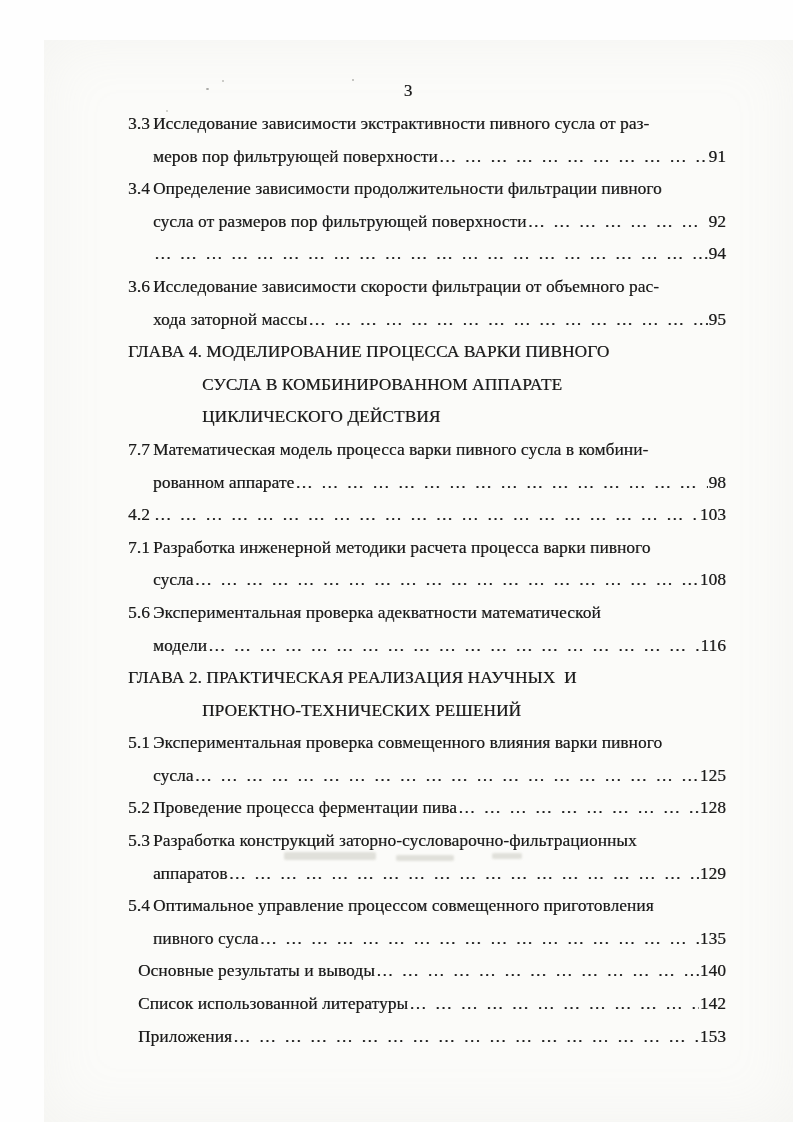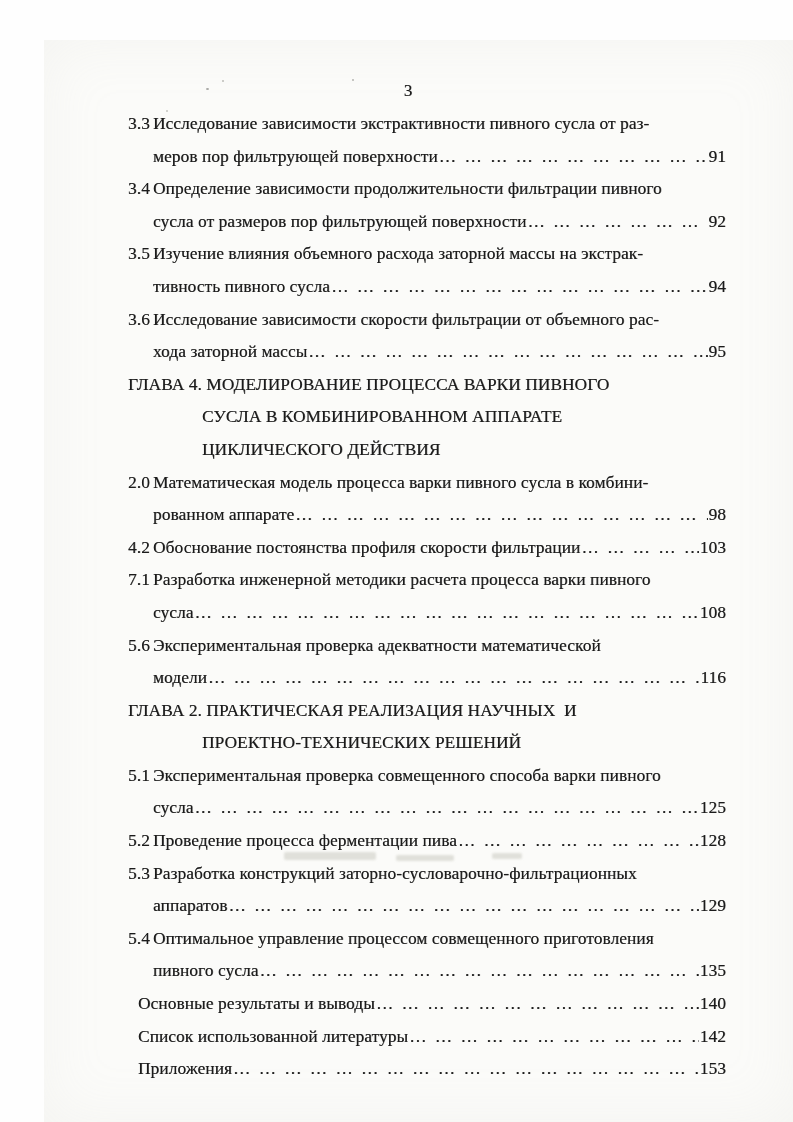--- a/index.html
+++ b/index.html
@@ -95,53 +95,52 @@
     <div class="toc-list">
         <div class="entry">
           <div class="line"><span class="num">3.3</span><span class="txt">Исследование зависимости экстрактивности пивного сусла от раз-</span></div>
           <div class="line cont"><span class="txt">меров пор фильтрующей поверхности</span><span class="dots">… … … … … … … … … … … … … … … … … … … … … … … … … … … … … … … … … … … … … … … … </span><span class="pg">91</span></div>
         </div>
         <div class="entry">
           <div class="line"><span class="num">3.4</span><span class="txt">Определение зависимости продолжительности фильтрации пивного</span></div>
           <div class="line cont"><span class="txt">сусла от размеров пор фильтрующей поверхности</span><span class="dots">… … … … … … … … … … … … … … … … … … … … … … … … … … … … … … … … … … … … … … … … </span><span class="pg">92</span></div>
         </div>
         <div class="entry">
-          <div class="line"><span class="num">3.5</span><span class="txt">Изучение влияния объемного расхода заторной массы на экстрак-</span></div>
-          <div class="line cont"><span class="txt">тивность пивного сусла</span><span class="dots">… … … … … … … … … … … … … … … … … … … … … … … … … … … … … … … … … … … … … … … … </span><span class="pg">94</span></div>
+          <div class="line cont"><span class="dots">… … … … … … … … … … … … … … … … … … … … … … … … … … … … … … … … … … … … … … … … </span><span class="pg">94</span></div>
         </div>
         <div class="entry">
           <div class="line"><span class="num">3.6</span><span class="txt">Исследование зависимости скорости фильтрации от объемного рас-</span></div>
           <div class="line cont"><span class="txt">хода заторной массы</span><span class="dots">… … … … … … … … … … … … … … … … … … … … … … … … … … … … … … … … … … … … … … … … </span><span class="pg">95</span></div>
         </div>
         <div class="entry">
           <div class="line"><span class="txt">ГЛАВА 4. МОДЕЛИРОВАНИЕ ПРОЦЕССА ВАРКИ ПИВНОГО</span></div>
           <div class="line chapter-cont"><span class="txt">СУСЛА В КОМБИНИРОВАННОМ АППАРАТЕ</span></div>
           <div class="line chapter-cont"><span class="txt">ЦИКЛИЧЕСКОГО ДЕЙСТВИЯ</span></div>
         </div>
         <div class="entry">
-          <div class="line"><span class="num">2.0</span><span class="txt">Математическая модель процесса варки пивного сусла в комбини-</span></div>
+          <div class="line"><span class="num">7.7</span><span class="txt">Математическая модель процесса варки пивного сусла в комбини-</span></div>
           <div class="line cont"><span class="txt">рованном аппарате</span><span class="dots">… … … … … … … … … … … … … … … … … … … … … … … … … … … … … … … … … … … … … … … … </span><span class="pg">98</span></div>
         </div>
         <div class="entry">
-          <div class="line"><span class="num">4.2</span><span class="txt">Обоснование постоянства профиля скорости фильтрации</span><span class="dots">… … … … … … … … … … … … … … … … … … … … … … … … … … … … … … … … … … … … … … … … </span><span class="pg">103</span></div>
+          <div class="line"><span class="num">4.2</span><span class="dots">… … … … … … … … … … … … … … … … … … … … … … … … … … … … … … … … … … … … … … … … </span><span class="pg">103</span></div>
         </div>
         <div class="entry">
           <div class="line"><span class="num">7.1</span><span class="txt">Разработка инженерной методики расчета процесса варки пивного</span></div>
           <div class="line cont"><span class="txt">сусла</span><span class="dots">… … … … … … … … … … … … … … … … … … … … … … … … … … … … … … … … … … … … … … … … </span><span class="pg">108</span></div>
         </div>
         <div class="entry">
           <div class="line"><span class="num">5.6</span><span class="txt">Экспериментальная проверка адекватности математической</span></div>
           <div class="line cont"><span class="txt">модели</span><span class="dots">… … … … … … … … … … … … … … … … … … … … … … … … … … … … … … … … … … … … … … … … </span><span class="pg">116</span></div>
         </div>
         <div class="entry">
           <div class="line"><span class="txt">ГЛАВА 2. ПРАКТИЧЕСКАЯ РЕАЛИЗАЦИЯ НАУЧНЫХ  И</span></div>
           <div class="line chapter-cont"><span class="txt">ПРОЕКТНО-ТЕХНИЧЕСКИХ РЕШЕНИЙ</span></div>
         </div>
         <div class="entry">
-          <div class="line"><span class="num">5.1</span><span class="txt">Экспериментальная проверка совмещенного способа варки пивного</span></div>
+          <div class="line"><span class="num">5.1</span><span class="txt">Экспериментальная проверка совмещенного влияния варки пивного</span></div>
           <div class="line cont"><span class="txt">сусла</span><span class="dots">… … … … … … … … … … … … … … … … … … … … … … … … … … … … … … … … … … … … … … … … </span><span class="pg">125</span></div>
         </div>
         <div class="entry">
           <div class="line"><span class="num">5.2</span><span class="txt">Проведение процесса ферментации пива</span><span class="dots">… … … … … … … … … … … … … … … … … … … … … … … … … … … … … … … … … … … … … … … … </span><span class="pg">128</span></div>
         </div>
         <div class="entry">
           <div class="line"><span class="num">5.3</span><span class="txt">Разработка конструкций заторно-сусловарочно-фильтрационных</span></div>
           <div class="line cont"><span class="txt">аппаратов</span><span class="dots">… … … … … … … … … … … … … … … … … … … … … … … … … … … … … … … … … … … … … … … … </span><span class="pg">129</span></div>
         </div>
         <div class="entry">

